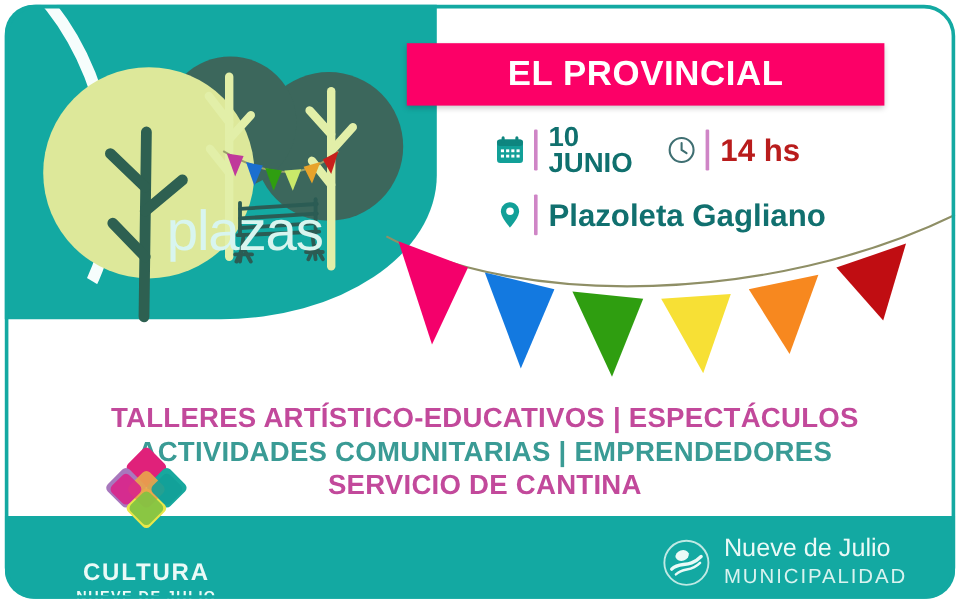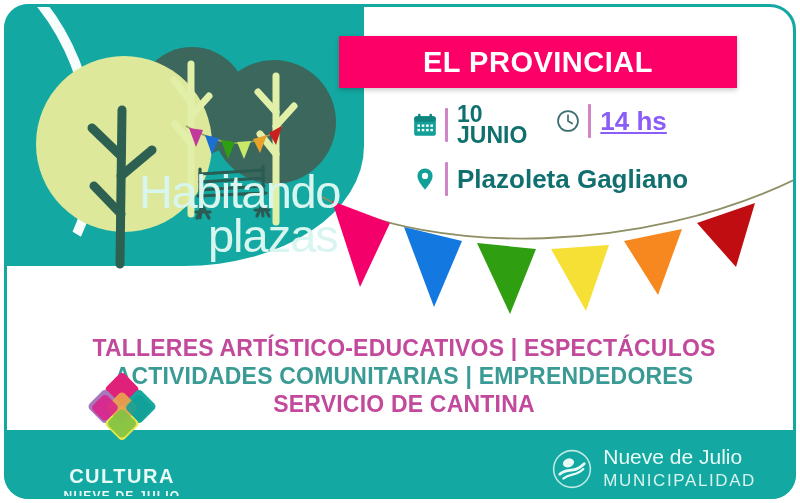--- a/index.html
+++ b/index.html
@@ -64,30 +64,30 @@
     font-weight:bold;
     letter-spacing:.5px;
     font-family:"Liberation Sans", sans-serif;
   }
 
   
   .info-wrap{
     position:absolute; left:408px; top:100px; z-index:22;
     color:#11706f;
   }
-  .info-row{display:flex; align-items:flex-start;}
+  .info-row{display:flex; align-items:center;}
   .meta-item{display:flex; align-items:center; margin-right:28px;}
   .meta-icon{width:26px; height:26px; display:block; flex:0 0 auto;}
   .divider-bar{
     width:3px; height:34px; background:#cf85c6;
     margin:0 9px 0 7px; flex:0 0 auto; border-radius:1px;
   }
   .date-num{font-size:23px;font-weight:bold;line-height:20px;color:#10706e;}
   .date-mon{font-size:23px;font-weight:bold;line-height:22px;color:#10706e;}
-  .time-txt{font-size:26px;font-weight:bold;color:#8b5cf6;text-decoration:underline;}
+  .time-txt{font-size:26px;font-weight:bold;color:#b91c1c;}
   .place-txt{font-size:26px;font-weight:bold;color:#11706f;}
   .place-row{margin-top:16px;}
 
   
   .bunting{position:absolute; left:310px; top:175px; z-index:15;}
 
   
   .wordmark{
     position:absolute; left:135px; top:166px; z-index:18;
     color:#d8f5ef; line-height:.93;
@@ -195,21 +195,20 @@
         <path d="M193 214 L198 203"></path>
         <path d="M205 214 L199 203"></path>
         <path d="M253 212 L258 201"></path>
         <path d="M265 212 L259 201"></path>
         <path d="M196 165 L196 192"></path>
         <path d="M259 162 L259 190"></path>
       </g>
     </svg>
 
     <div class="wordmark">
-      <span class="wm1">Habitando</span>
       <span class="wm2">plazas</span>
     </div>
 
     <div class="pink-banner">
       <span>EL PROVINCIAL</span>
     </div>
 
     <div class="info-wrap">
 
       <div class="info-row">

